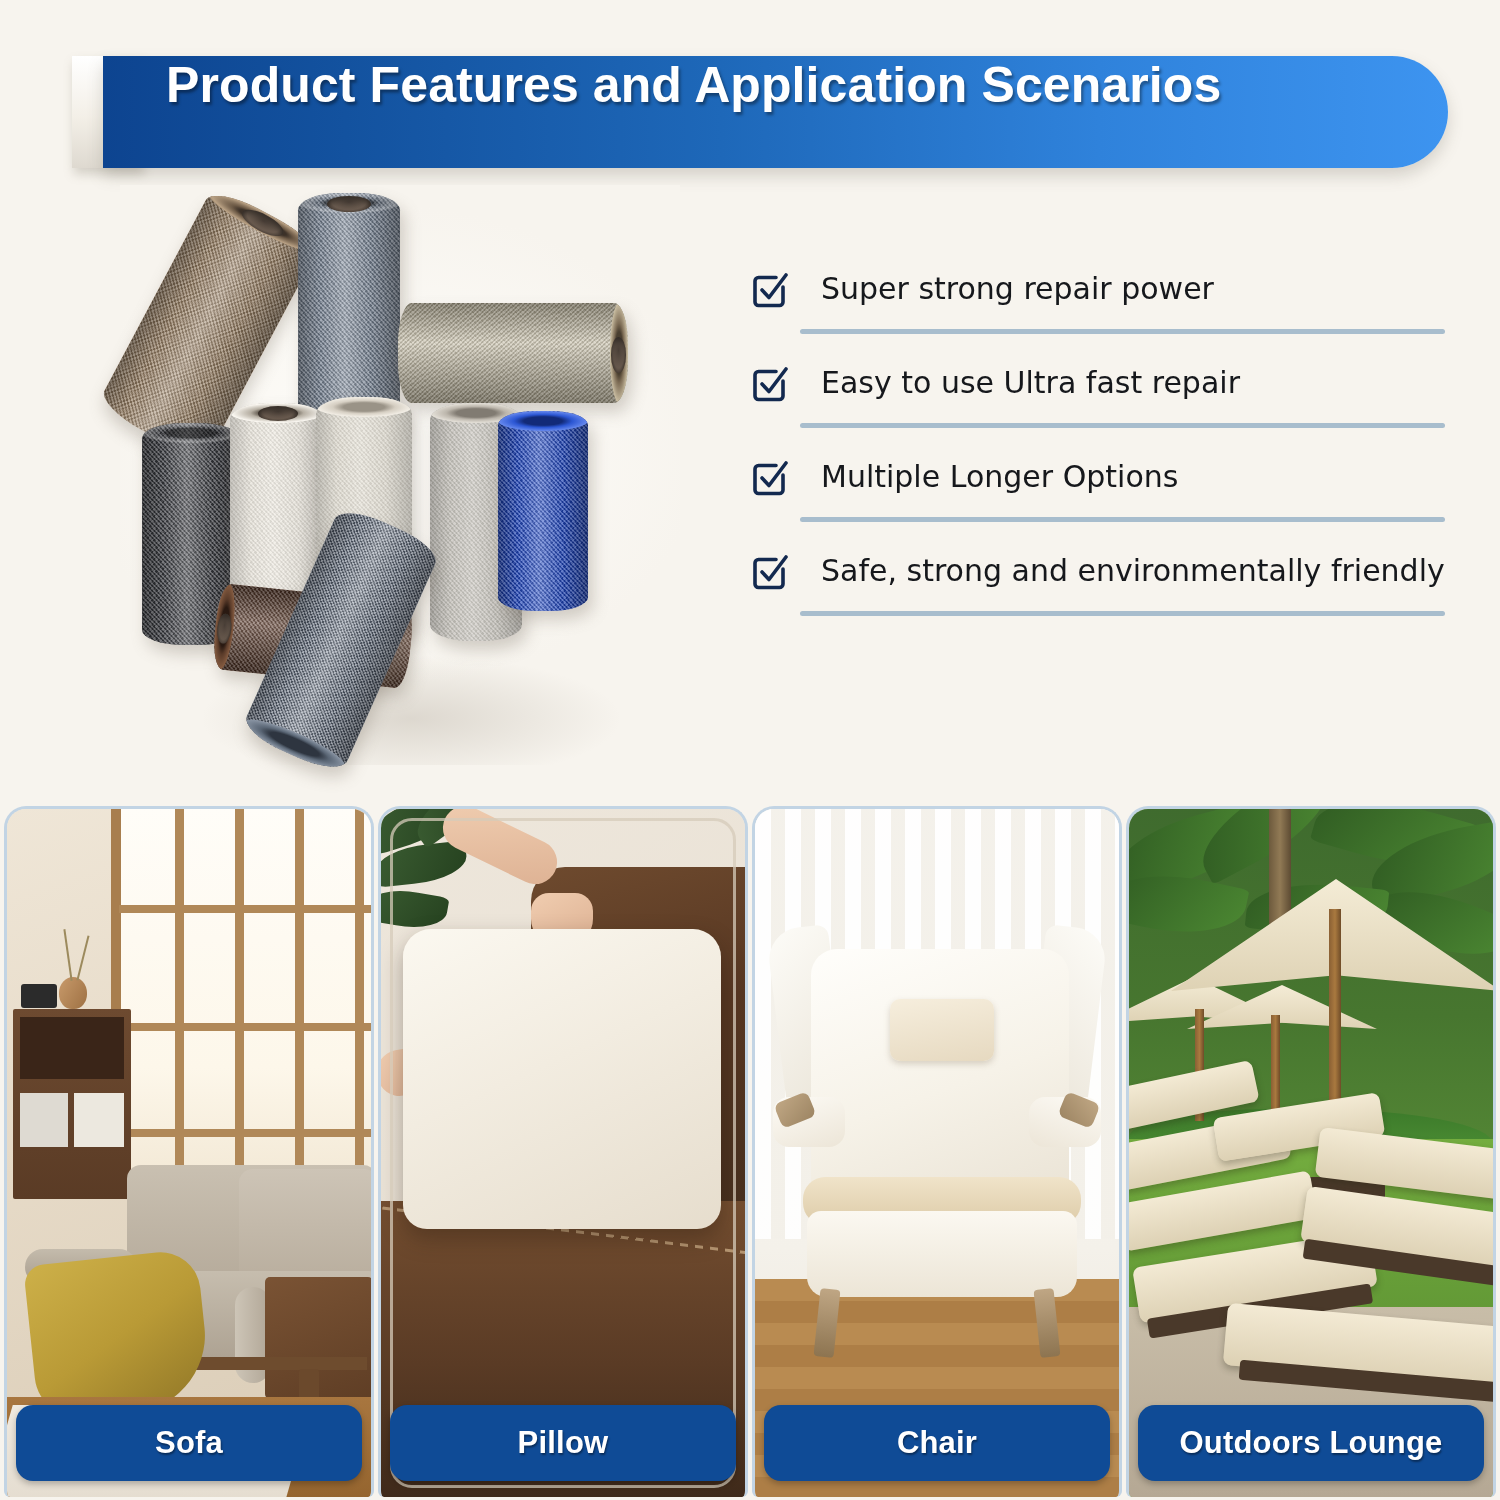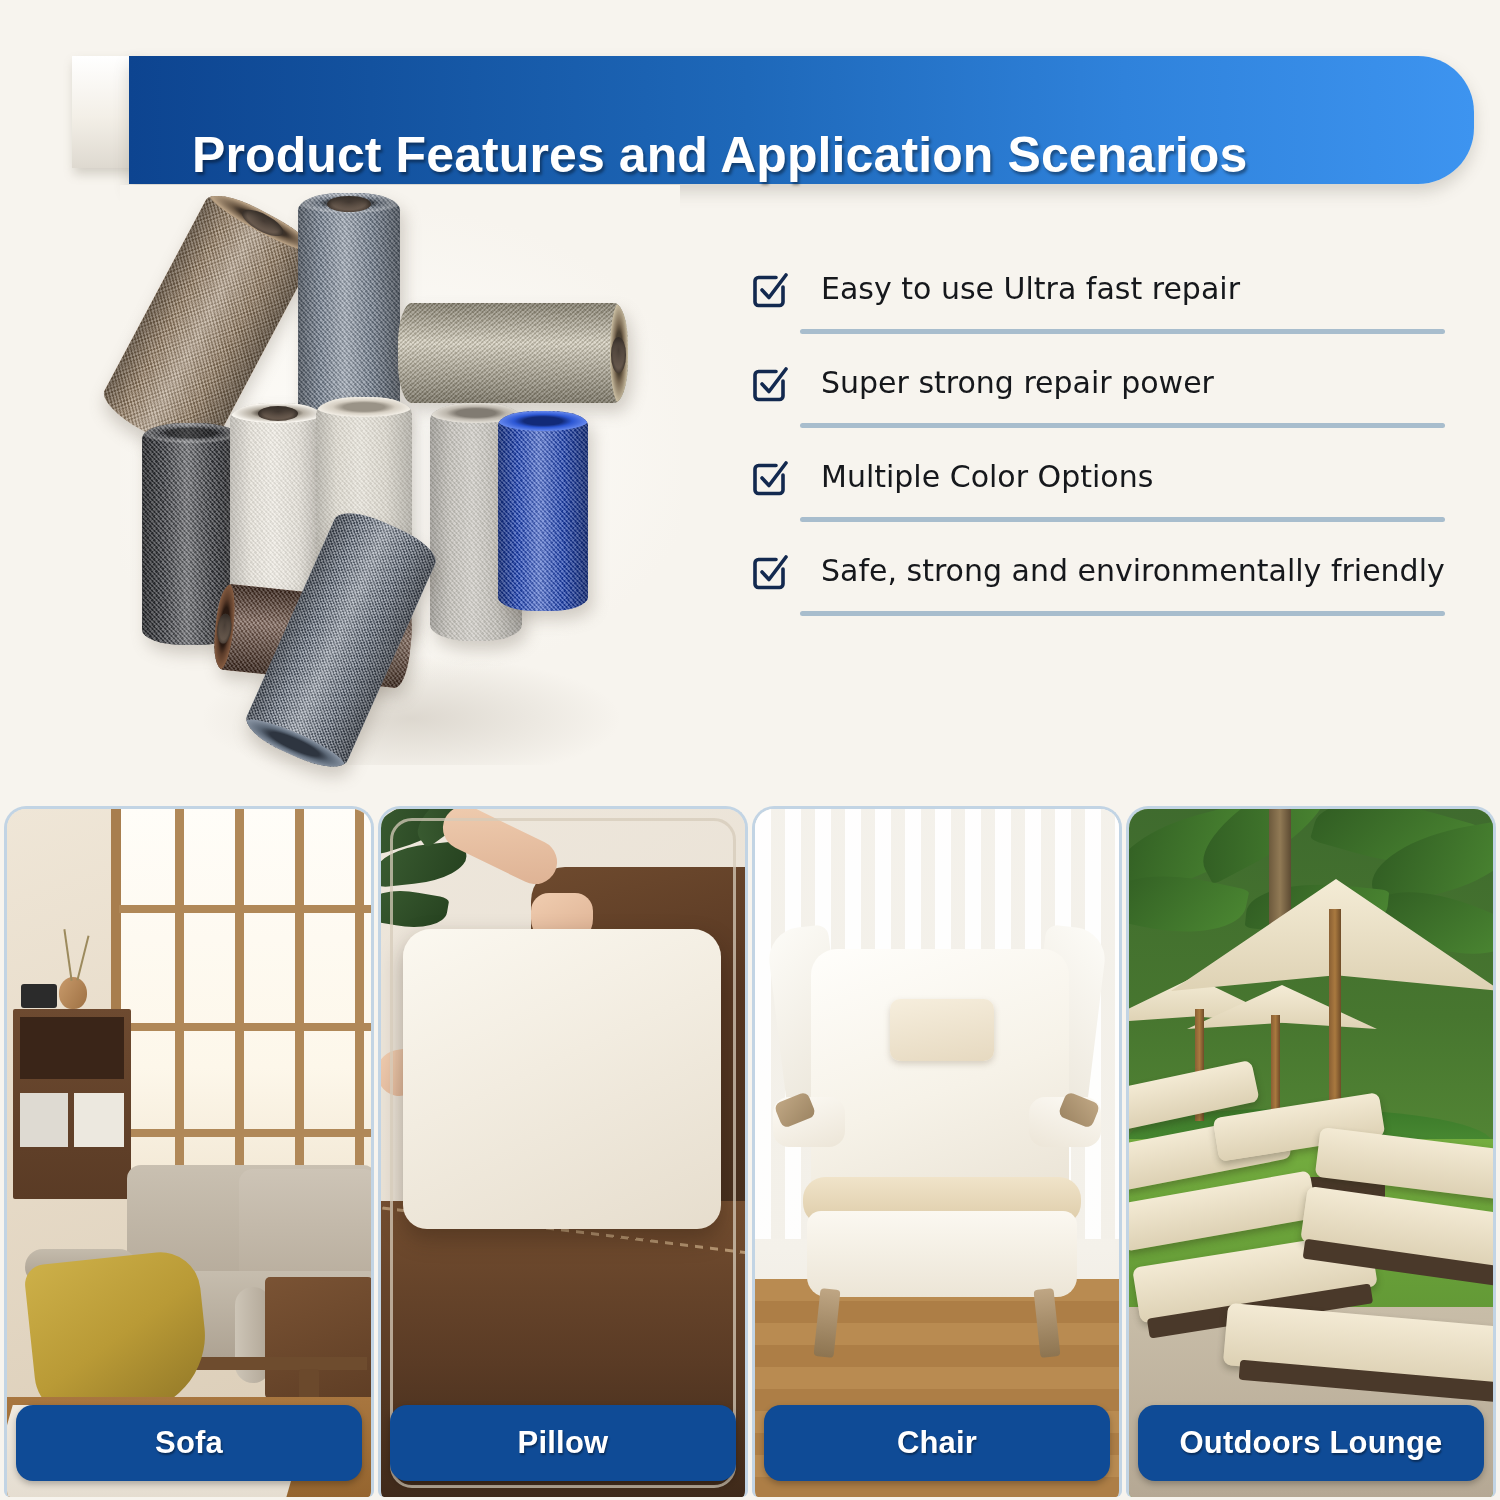--- a/index.html
+++ b/index.html
@@ -12,25 +12,25 @@
   }
 
   
   .banner-wrap{position:absolute;left:0;top:0;width:1500px;height:200px;}
   .banner-tail{
     position:absolute;left:72px;top:56px;width:70px;height:112px;
     background:linear-gradient(180deg,#ffffff 0%,#f3efe7 55%,#ded9d0 100%);
     box-shadow:2px 6px 10px rgba(120,110,95,.28);
   }
   .banner{
-    position:absolute;left:103px;top:56px;width:1345px;height:128px;
+    position:absolute;left:103px;top:56px;width:1345px;height:112px;
     background:linear-gradient(90deg,#0d4490 0%,#13529f 18%,#1e68b9 46%,#2f82db 74%,#3d94f0 100%);
     border-radius:0 56px 56px 0;
     box-shadow:0 8px 16px rgba(90,85,75,.22);
-    display:flex;align-items:flex-end;margin-left:26px;
+    display:flex;align-items:flex-start;
   }
   .banner-title{
     margin-left:63px;
     color:#ffffff;
     font-size:50px;
     font-weight:bold;
     letter-spacing:.1px;
     text-shadow:2px 3px 3px rgba(0,0,0,.38);
     white-space:nowrap;
   }
@@ -291,47 +291,47 @@
 
 
   <div class="feature-row">
     <div class="fr-top">
       <div class="chk">
         <svg viewBox="0 0 44 44" width="44" height="44">
           <path d="M35 20 V35 a3.5 3.5 0 0 1 -3.5 3.5 H10.5 A3.5 3.5 0 0 1 7 35 V14 a3.5 3.5 0 0 1 3.5 -3.5 H28" fill="none" stroke="#13294f" stroke-width="3.6" stroke-linecap="round"></path>
           <path d="M14 23 L21 30.5 L38 8" fill="none" stroke="#13294f" stroke-width="3.6" stroke-linecap="round" stroke-linejoin="round"></path>
         </svg>
       </div>
-      <div class="feature-text">Easy to use Ultra fast repair</div>
+      <div class="feature-text">Super strong repair power</div>
     </div>
     <div class="sep"></div>
   </div>
 
   <div class="feature-row">
     <div class="fr-top">
       <div class="chk">
         <svg viewBox="0 0 44 44" width="44" height="44">
           <path d="M35 20 V35 a3.5 3.5 0 0 1 -3.5 3.5 H10.5 A3.5 3.5 0 0 1 7 35 V14 a3.5 3.5 0 0 1 3.5 -3.5 H28" fill="none" stroke="#13294f" stroke-width="3.6" stroke-linecap="round"></path>
           <path d="M14 23 L21 30.5 L38 8" fill="none" stroke="#13294f" stroke-width="3.6" stroke-linecap="round" stroke-linejoin="round"></path>
         </svg>
       </div>
-      <div class="feature-text">Super strong repair power</div>
+      <div class="feature-text">Easy to use Ultra fast repair</div>
     </div>
     <div class="sep"></div>
   </div>
 
   <div class="feature-row">
     <div class="fr-top">
       <div class="chk">
         <svg viewBox="0 0 44 44" width="44" height="44">
           <path d="M35 20 V35 a3.5 3.5 0 0 1 -3.5 3.5 H10.5 A3.5 3.5 0 0 1 7 35 V14 a3.5 3.5 0 0 1 3.5 -3.5 H28" fill="none" stroke="#13294f" stroke-width="3.6" stroke-linecap="round"></path>
           <path d="M14 23 L21 30.5 L38 8" fill="none" stroke="#13294f" stroke-width="3.6" stroke-linecap="round" stroke-linejoin="round"></path>
         </svg>
       </div>
-      <div class="feature-text">Multiple Color Options</div>
+      <div class="feature-text">Multiple Longer Options</div>
     </div>
     <div class="sep"></div>
   </div>
 
   <div class="feature-row">
     <div class="fr-top">
       <div class="chk">
         <svg viewBox="0 0 44 44" width="44" height="44">
           <path d="M35 20 V35 a3.5 3.5 0 0 1 -3.5 3.5 H10.5 A3.5 3.5 0 0 1 7 35 V14 a3.5 3.5 0 0 1 3.5 -3.5 H28" fill="none" stroke="#13294f" stroke-width="3.6" stroke-linecap="round"></path>
           <path d="M14 23 L21 30.5 L38 8" fill="none" stroke="#13294f" stroke-width="3.6" stroke-linecap="round" stroke-linejoin="round"></path>

